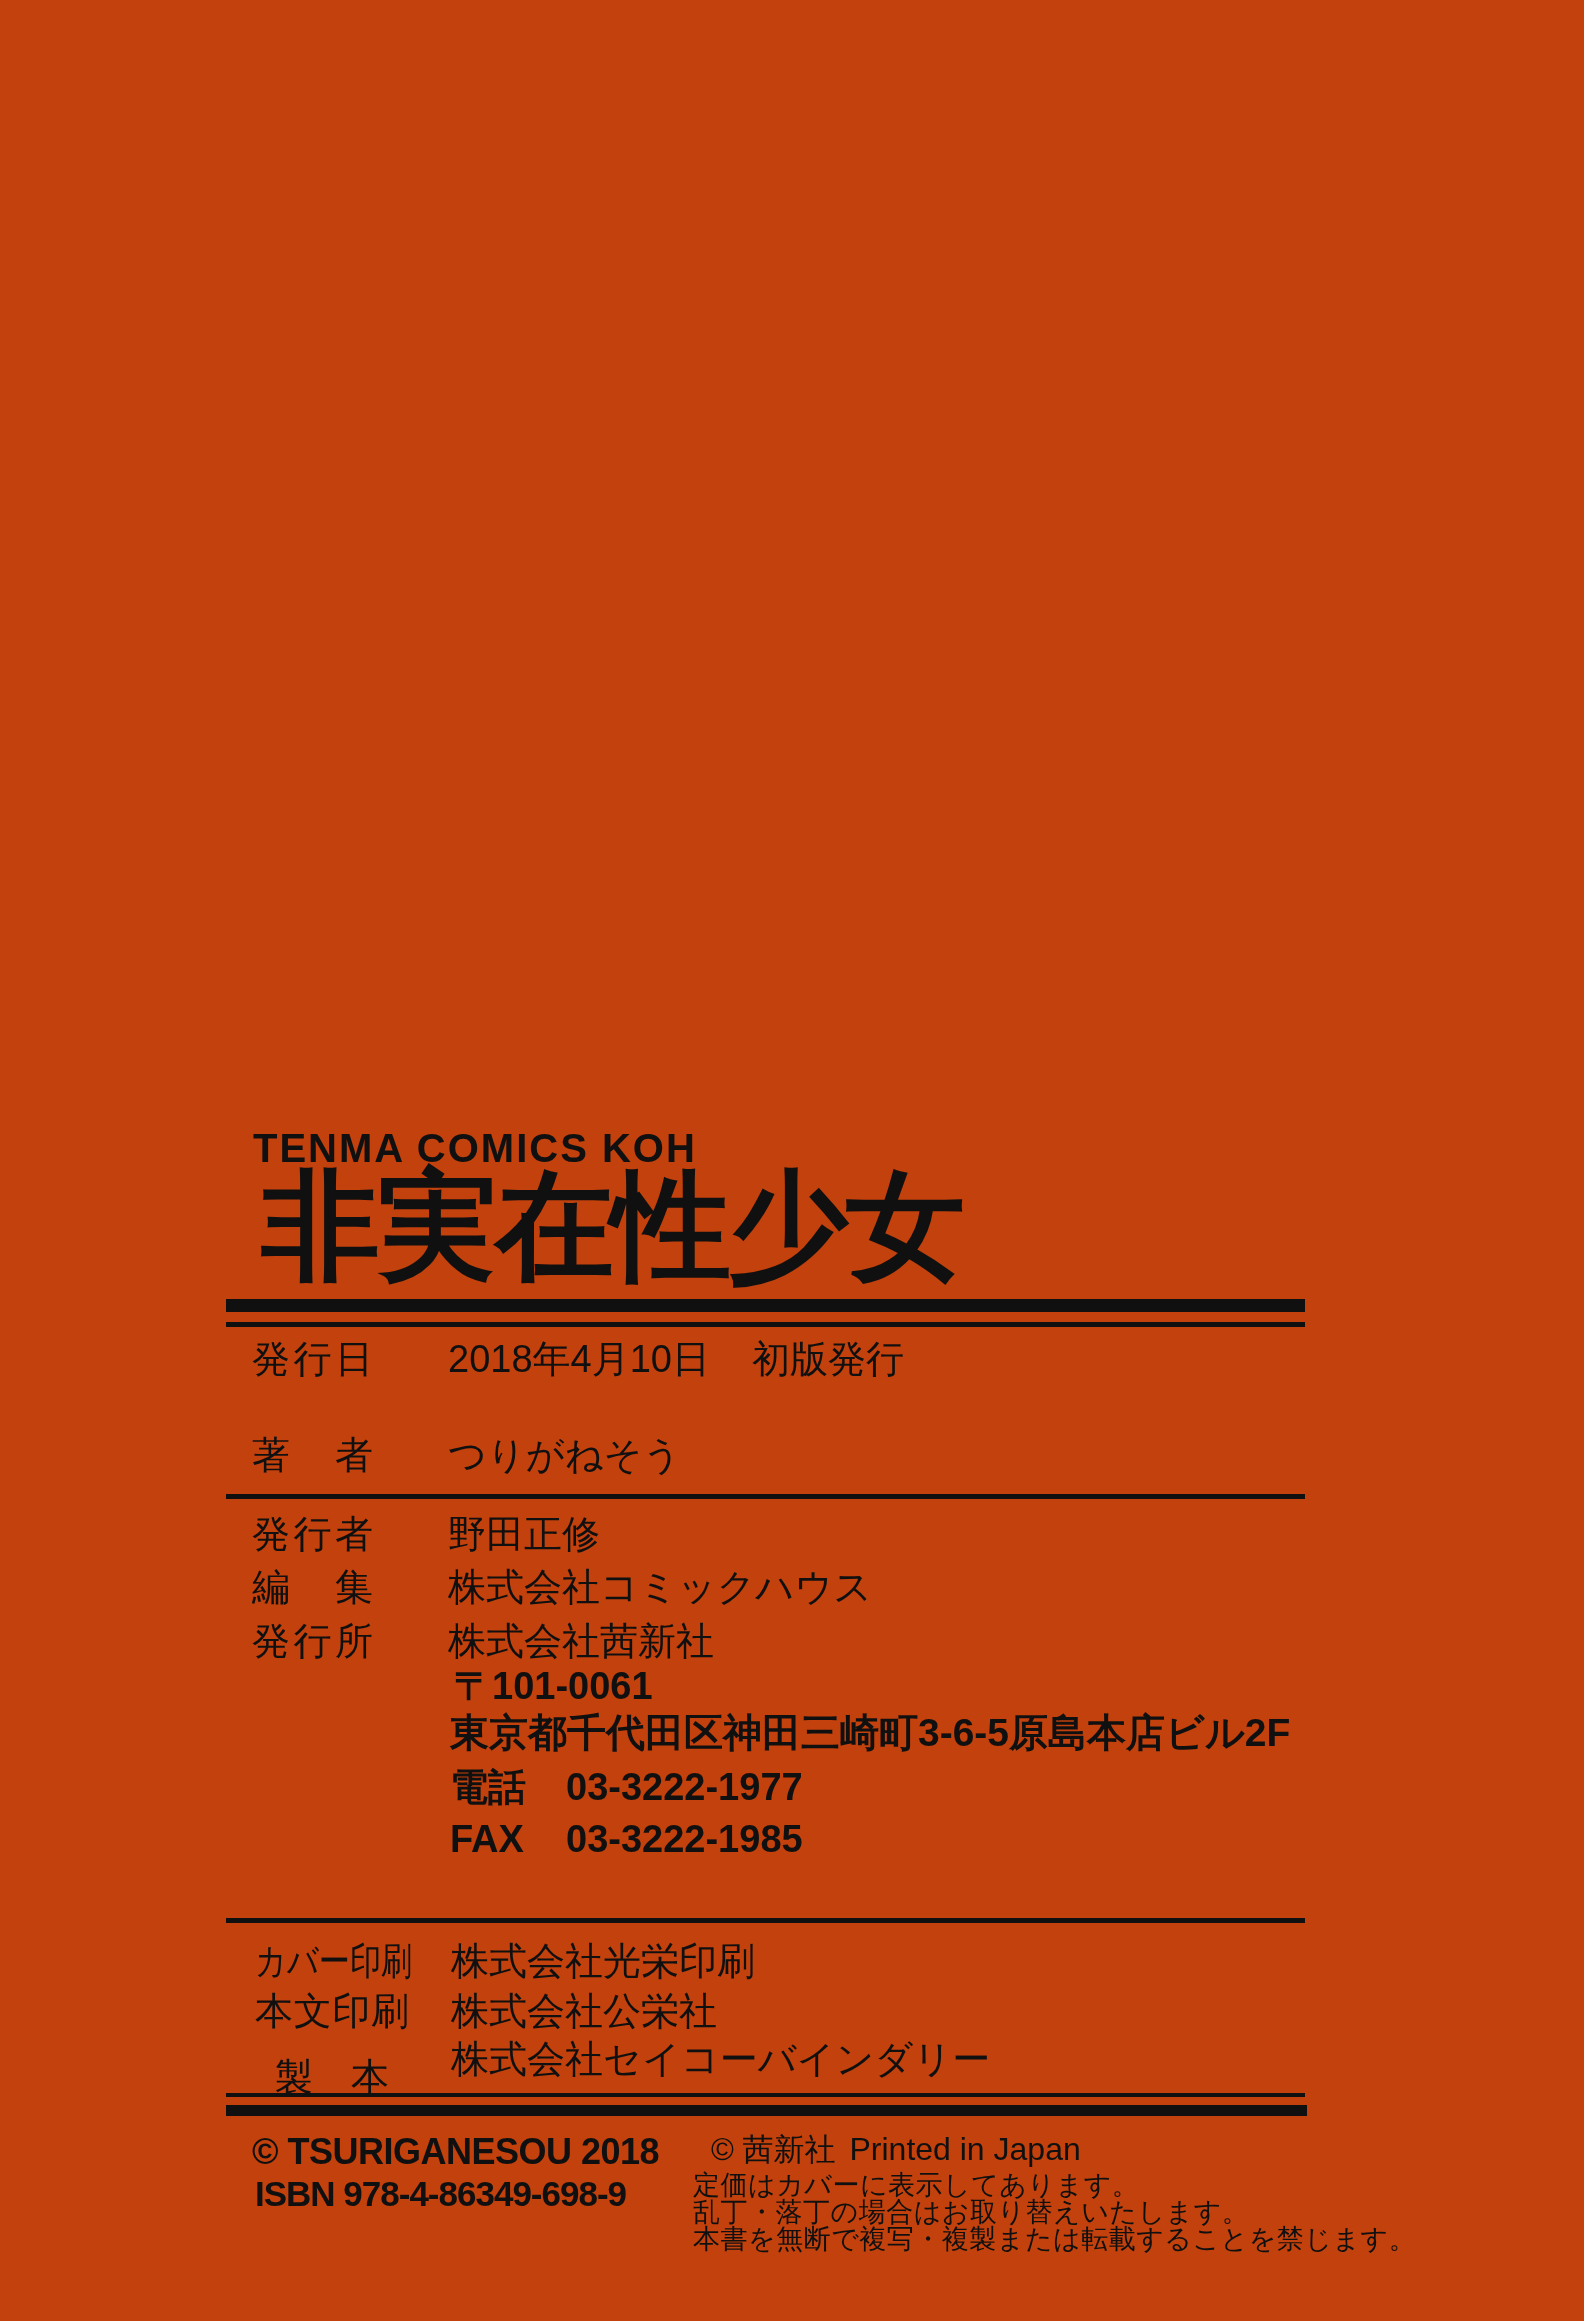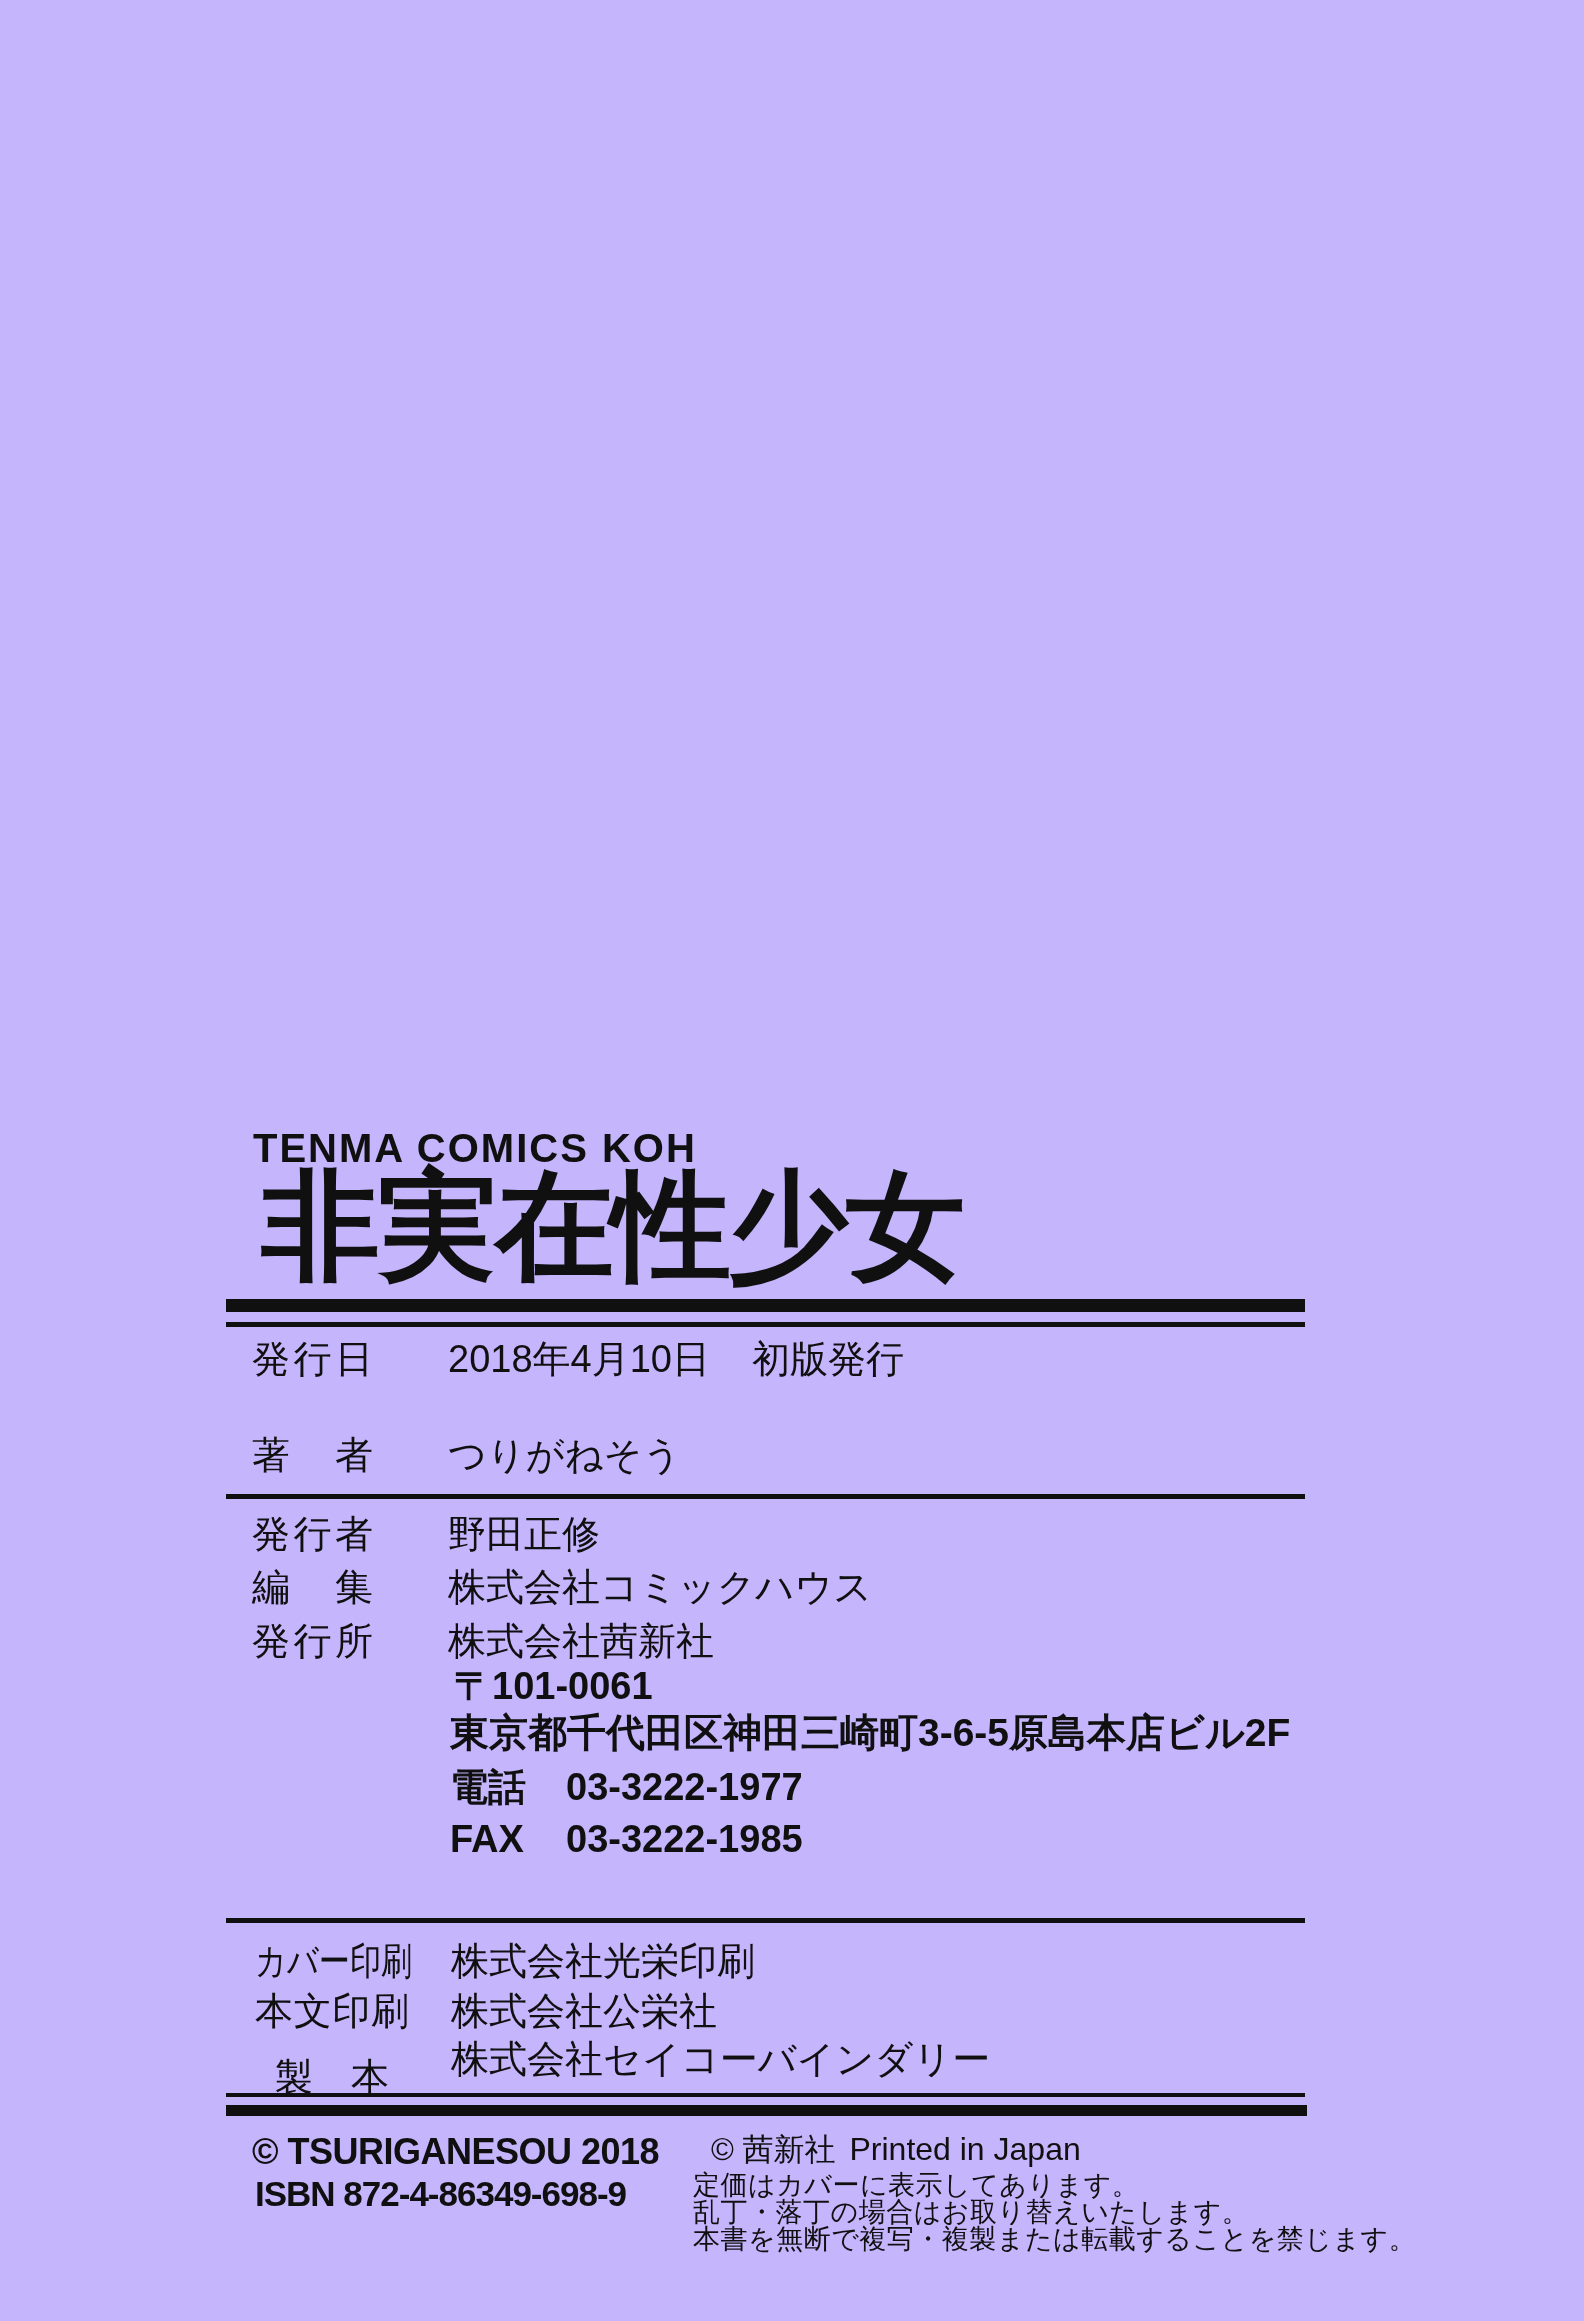--- a/index.html
+++ b/index.html
@@ -1,20 +1,20 @@
 <!DOCTYPE html>
 <html><head>
 <meta charset="utf-8">
 <style>
   html,body{margin:0;padding:0;background:#e8e8e8;}
   .page{
     position:relative;
     width:1584px;height:2322px;
     margin:0 auto;
-    background:#c4b5fd;
+    background:#c2410c;
     color:#101010;
     font-family:"Liberation Sans","DejaVu Sans",sans-serif;
     overflow:hidden;
   }
   .abs{position:absolute;line-height:1;white-space:nowrap;}
   .series{
     left:253px;top:1128px;
     font-size:40px;font-weight:700;letter-spacing:2px;
   }
   .booktitle{
@@ -121,21 +121,21 @@
   </div>
 
   <div class="row" style="top:2040px;left:255px">
     <span class="lbl-center">製　本</span><span class="val-print">株式会社セイコーバインダリー</span>
   </div>
 
   <div class="rule rule-bottom-thin"></div>
   <div class="rule rule-bottom-thick"></div>
 
   <div class="abs copyright">© TSURIGANESOU 2018</div>
-  <div class="abs isbn">ISBN 872-4-86349-698-9</div>
+  <div class="abs isbn">ISBN 978-4-86349-698-9</div>
 
   <div class="abs pubcopy">
     <span>© 茜新社</span><span class="printedin">Printed in Japan</span>
   </div>
 
   <div class="abs note note1">定価はカバーに表示してあります。</div>
   <div class="abs note note2">乱丁・落丁の場合はお取り替えいたします。</div>
   <div class="abs note note3">本書を無断で複写・複製または転載することを禁じます。</div>
 
 </div>

